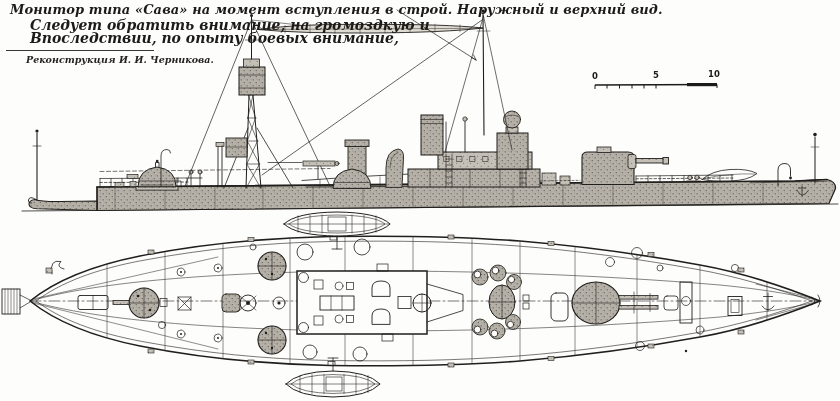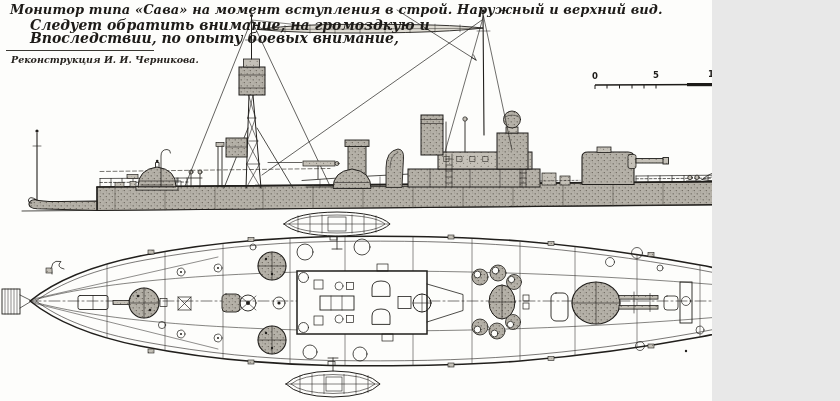--- a/index.html
+++ b/index.html
@@ -1,23 +1,23 @@
 <!DOCTYPE html>
 <html><head>
 <meta charset="utf-8">
 <style>
   html,body{margin:0;padding:0;background:#e8e8e8;}
-  .scene{position:relative;width:712px;height:401px;background:#fdfdfb;overflow:hidden;
+  .scene{position:relative;width:840px;height:401px;background:#fdfdfb;overflow:hidden;
          font-family:"DejaVu Serif", serif;}
   .scene svg{position:absolute;left:0;top:0;}
   .annot{position:absolute;left:10px;top:2px;width:560px;color:#1d1b18;z-index:5;}
   .title{font-style:italic;font-weight:700;font-size:13px;white-space:nowrap;letter-spacing:.1px;}
   .note{margin-top:2px;margin-left:20px;font-style:italic;font-weight:700;font-size:14px;line-height:12.9px;}
   .rule{width:148px;height:0;border-top:1px solid #3a3833;margin:5px 0 0 -4px;}
-  .credit{margin-top:3px;margin-left:1px;font-style:italic;font-weight:700;font-size:9.5px;color:#26231f;}
+  .credit{margin-top:3px;margin-left:16px;font-style:italic;font-weight:700;font-size:9.5px;color:#26231f;}
   .scalebar-labels text{font-family:"DejaVu Sans", sans-serif;font-weight:700;font-size:8.5px;fill:#1d1b18;}
 </style>
 </head>
 <body>
 
 <div class="scene">
 
   <div class="annot">
     <div class="title">Монитор типа «Сава» на момент вступления в строй. Наружный и верхний вид.</div>
     <div class="note">

